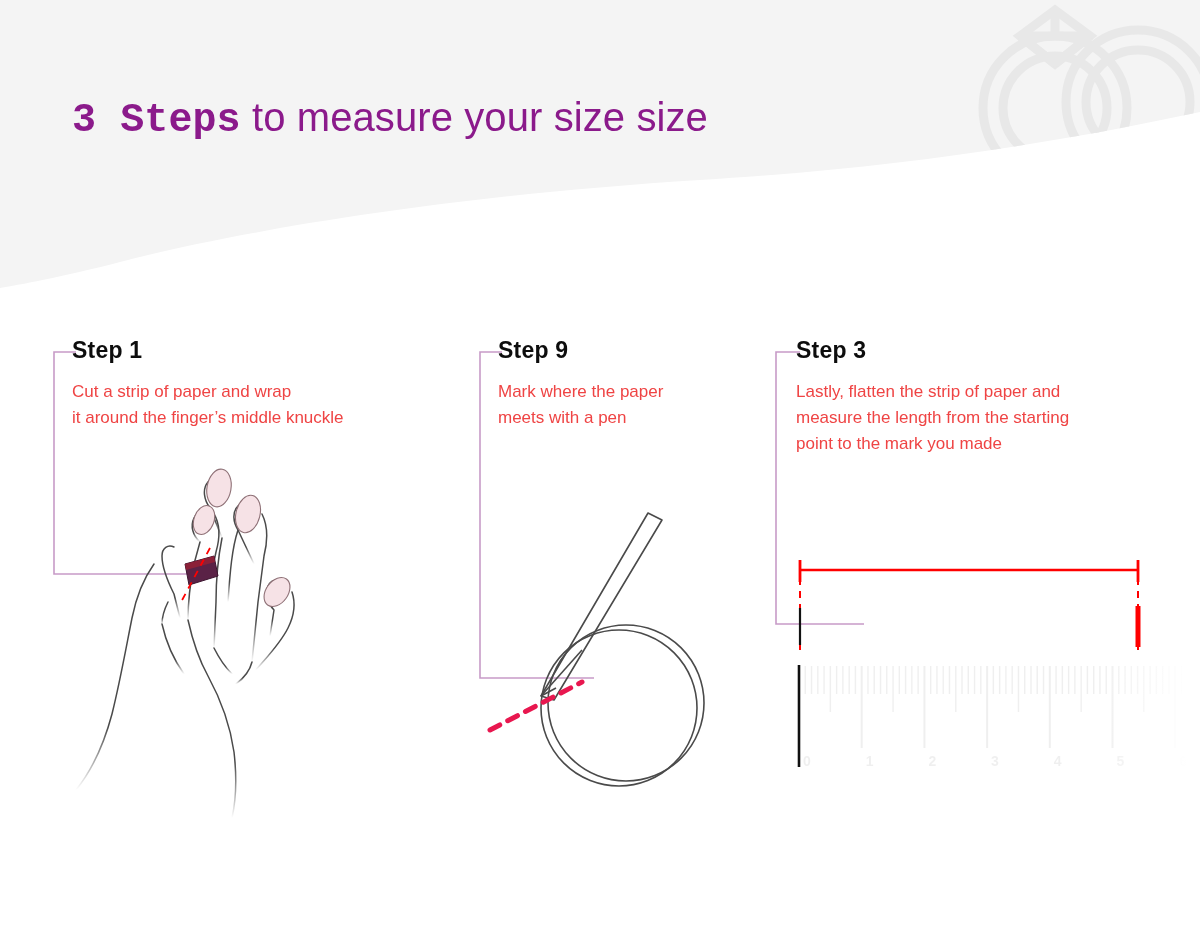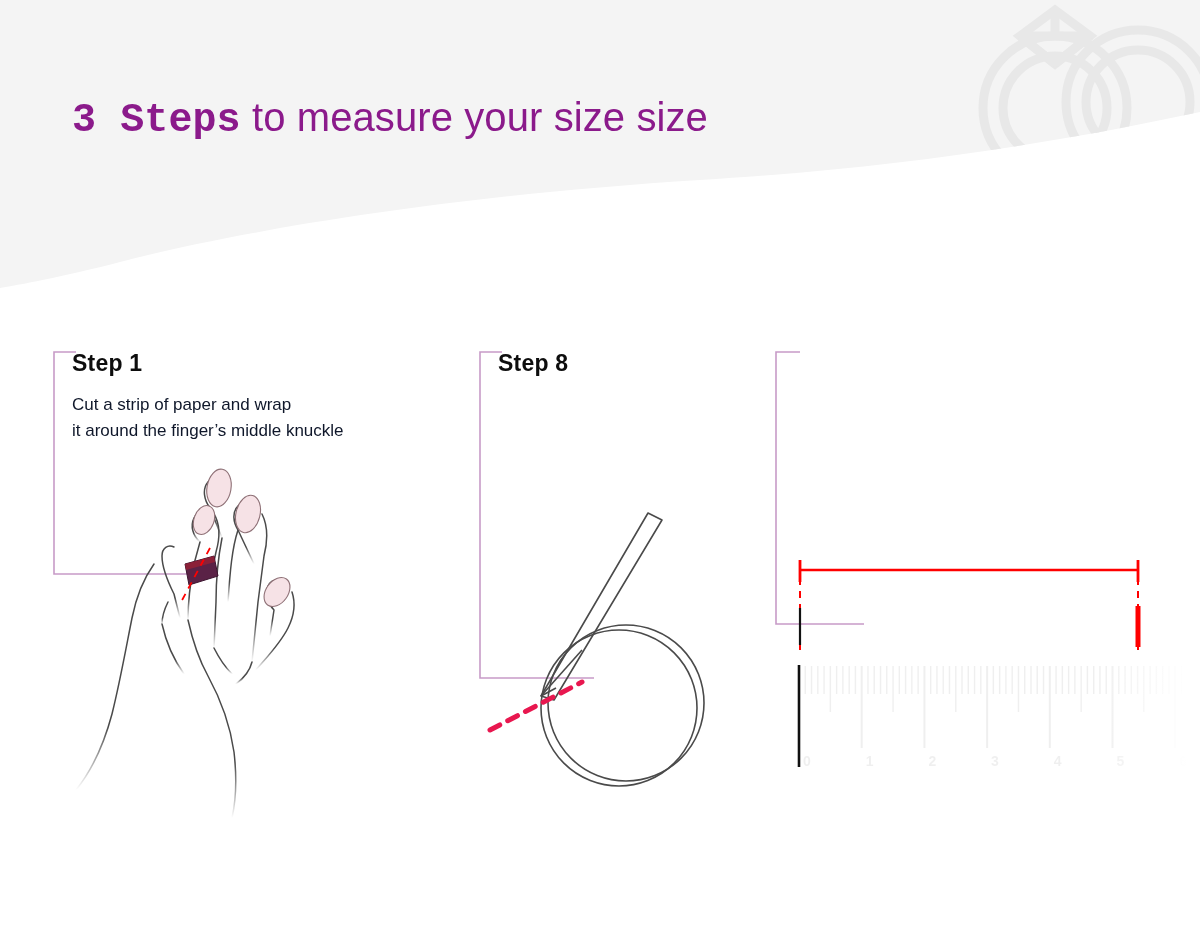--- a/index.html
+++ b/index.html
@@ -40,27 +40,27 @@
   .step-col { position: absolute; top: 334px; }
   #step-col-1 { left: 72px; width: 400px; }
   #step-col-2 { left: 498px; width: 280px; }
   #step-col-3 { left: 796px; width: 372px; }
 
   .step-heading {
     font-size: 23px;
     font-weight: 700;
     color: #0d0d0d;
     letter-spacing: 0.2px;
-    margin: 17px 0 16px 0;
+    margin: 4px 0 16px 0;
     line-height: 1.1;
   }
   .step-body {
     font-size: 17px;
     line-height: 26px;
-    color: #0f172a;
+    color: #ef4444;
     font-weight: 400;
     margin: 0;
     white-space: pre-line;
   }
 
   
   .bracket { position: absolute; pointer-events: none; }
   #bracket-1 { left: 46px; top: 346px; width: 160px; height: 240px; }
   #bracket-2 { left: 472px; top: 346px; width: 130px; height: 345px; }
   #bracket-3 { left: 768px; top: 346px; width: 100px; height: 290px; }
@@ -157,39 +157,45 @@
 
   <g>
     <path d="M123,112 L152,104 L156,124 L127,133 Z" fill="#5A2246" stroke="#3C152F" stroke-width="1"></path>
     <path d="M123,112 L152,104 L153,110 L124,118 Z" fill="#8B2038"></path>
   </g>
 
   <path d="M148,96 L118,152" fill="none" stroke="#FF0000" stroke-width="1.8" stroke-dasharray="7 6"></path>
 </svg>
 
 <div class="step-col" id="step-col-2">
-  <h2 class="step-heading">Step 8</h2>
+  <h2 class="step-heading">Step 9</h2>
+  <p class="step-body">Mark where the paper
+meets with a pen</p>
 </div>
 
 <svg id="illus-paper-roll" viewBox="0 0 260 300">
   <g fill="none" stroke="#4A4A4A" stroke-width="1.6" stroke-linejoin="round">
 
     <circle cx="140" cy="205" r="78"></circle>
     <circle cx="133" cy="210" r="78"></circle>
 
     <path d="M55,198 L162,15 L176,22 L68,202 Z"></path>
 
     <path d="M55,198 L96,152"></path>
     <path d="M55,198 L70,190"></path>
   </g>
 
   <path d="M4,232 L96,184" fill="none" stroke="#E8174F" stroke-width="5" stroke-linecap="round" stroke-dasharray="11 9"></path>
 </svg>
 
 <div class="step-col" id="step-col-3">
+  <h2 class="step-heading">Step 3</h2>
+  <p class="step-body">Lastly, flatten the strip of paper and
+measure the length from the starting
+point to the mark you made</p>
 </div>
 
 <svg id="illus-ruler" viewBox="0 0 400 240">
   <defs>
     <linearGradient id="fadeRight" x1="0" y1="0" x2="1" y2="0">
       <stop offset="0%" stop-color="#111111" stop-opacity="1"></stop>
       <stop offset="82%" stop-color="#111111" stop-opacity="1"></stop>
       <stop offset="100%" stop-color="#111111" stop-opacity="0"></stop>
     </linearGradient>
     <linearGradient id="fadeRightStrip" x1="0" y1="0" x2="1" y2="0">

